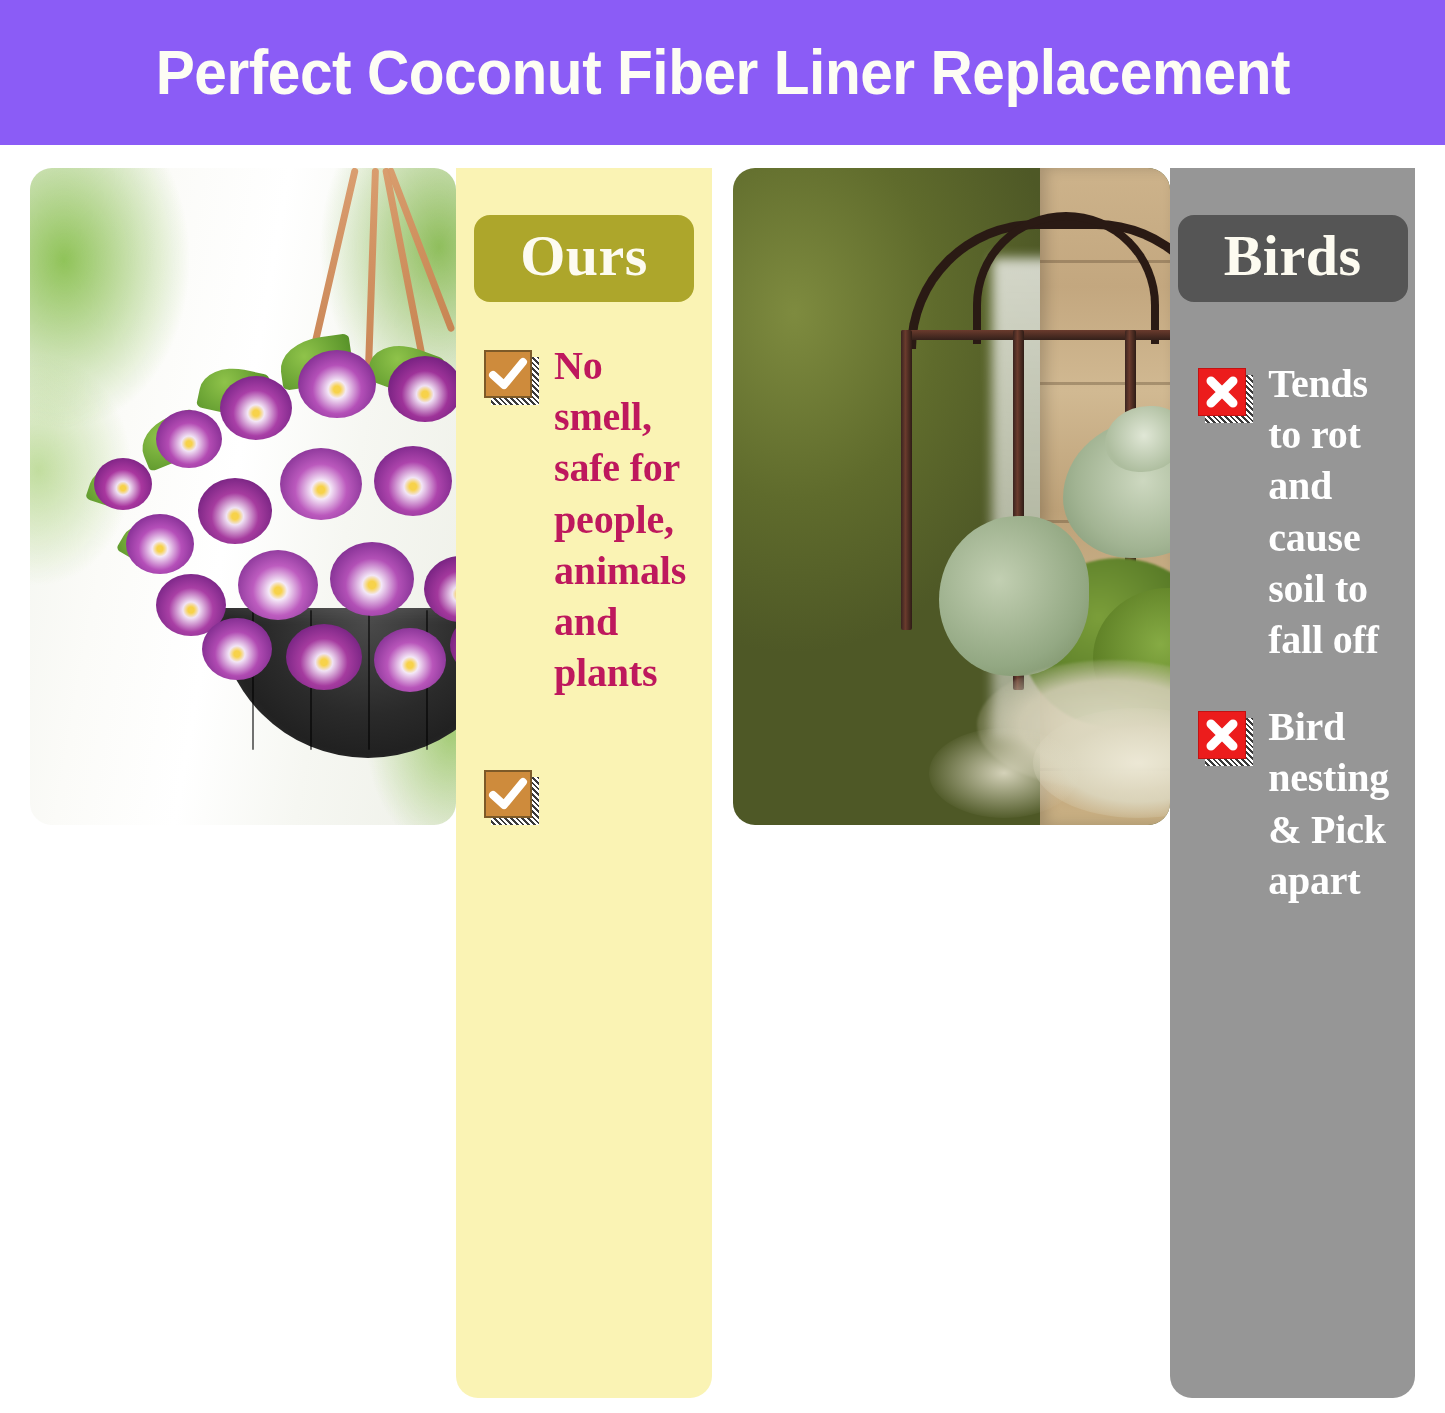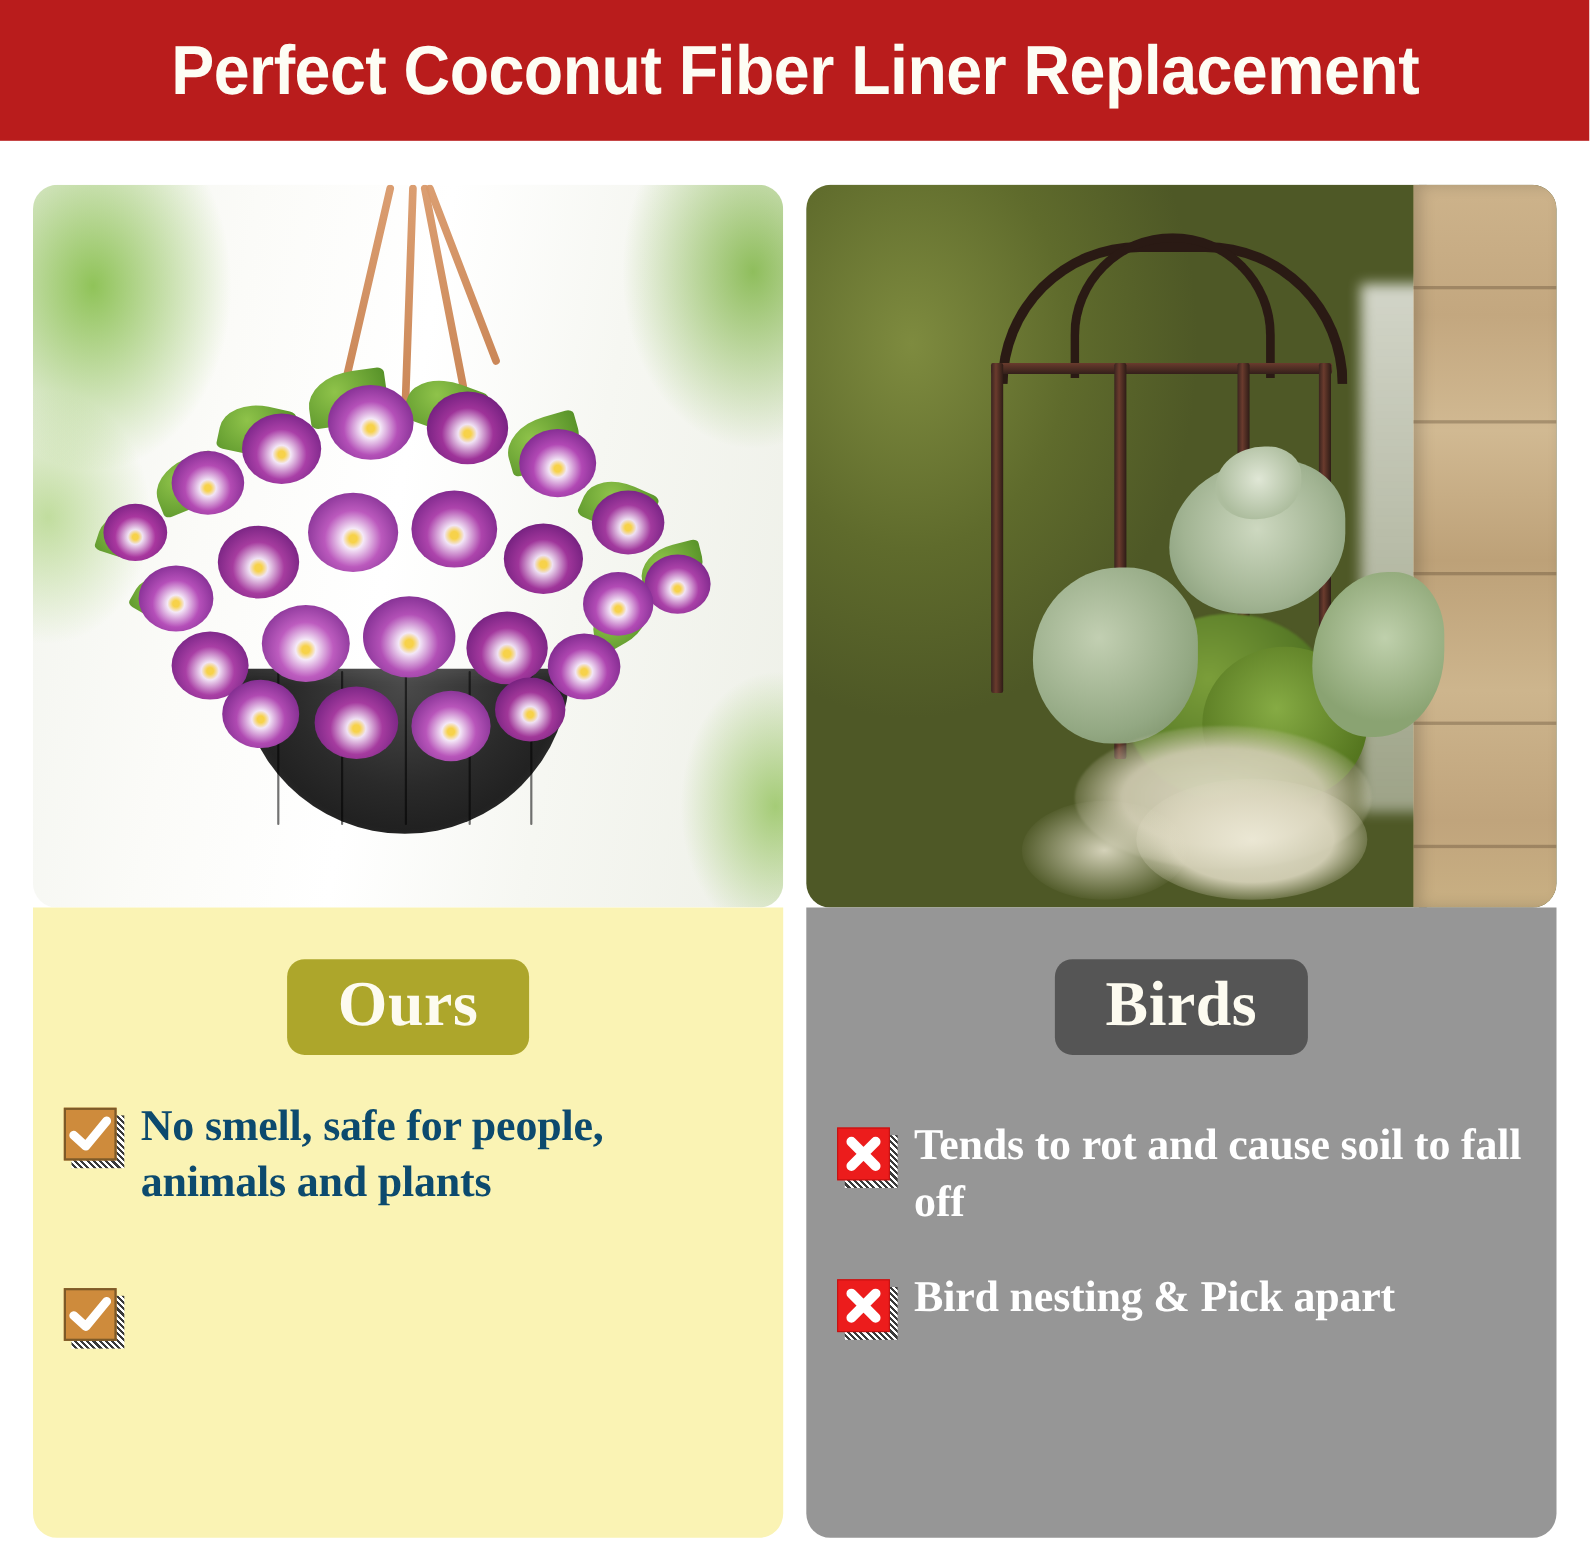--- a/index.html
+++ b/index.html
@@ -14,22 +14,22 @@
     overflow: hidden;
     position: relative;
   }
 
   
   .header-banner {
     position: absolute;
     left: 0;
     top: 0;
     width: 1445px;
-    height: 128px;
-    background: #b91c1c;
+    height: 145px;
+    background: #8b5cf6;
     display: flex;
     align-items: center;
     justify-content: center;
   }
   .header-title {
     font-family: "Liberation Sans", sans-serif;
     font-weight: bold;
     font-size: 63px;
     color: #fdfdf4;
     letter-spacing: -0.5px;
@@ -47,21 +47,21 @@
     width: 1385px;
     height: 1230px;
     display: flex;
     justify-content: space-between;
   }
   .column {
     width: 682px;
     height: 1230px;
     position: relative;
     display: flex;
-    flex-direction: column;
+    flex-direction: row;
     justify-content: flex-end;
   }
 
   
   .photo {
     width: 682px;
     height: 657px;
     border-radius: 22px;
     overflow: hidden;
     position: relative;
@@ -298,21 +298,21 @@
     height: 48px;
   }
 
   .feature-text {
     font-family: "Liberation Serif", serif;
     font-weight: bold;
     font-size: 40px;
     line-height: 1.28;
     letter-spacing: -0.2px;
   }
-  .text-ours { color: #0c4a6e; }
+  .text-ours { color: #be185d; }
   .text-others { color: #ffffff; }
 </style>
 </head>
 <body>
 
 <div class="header-banner">
   <div class="header-title">Perfect Coconut Fiber Liner Replacement</div>
 </div>
 
 <div class="compare-wrap">

